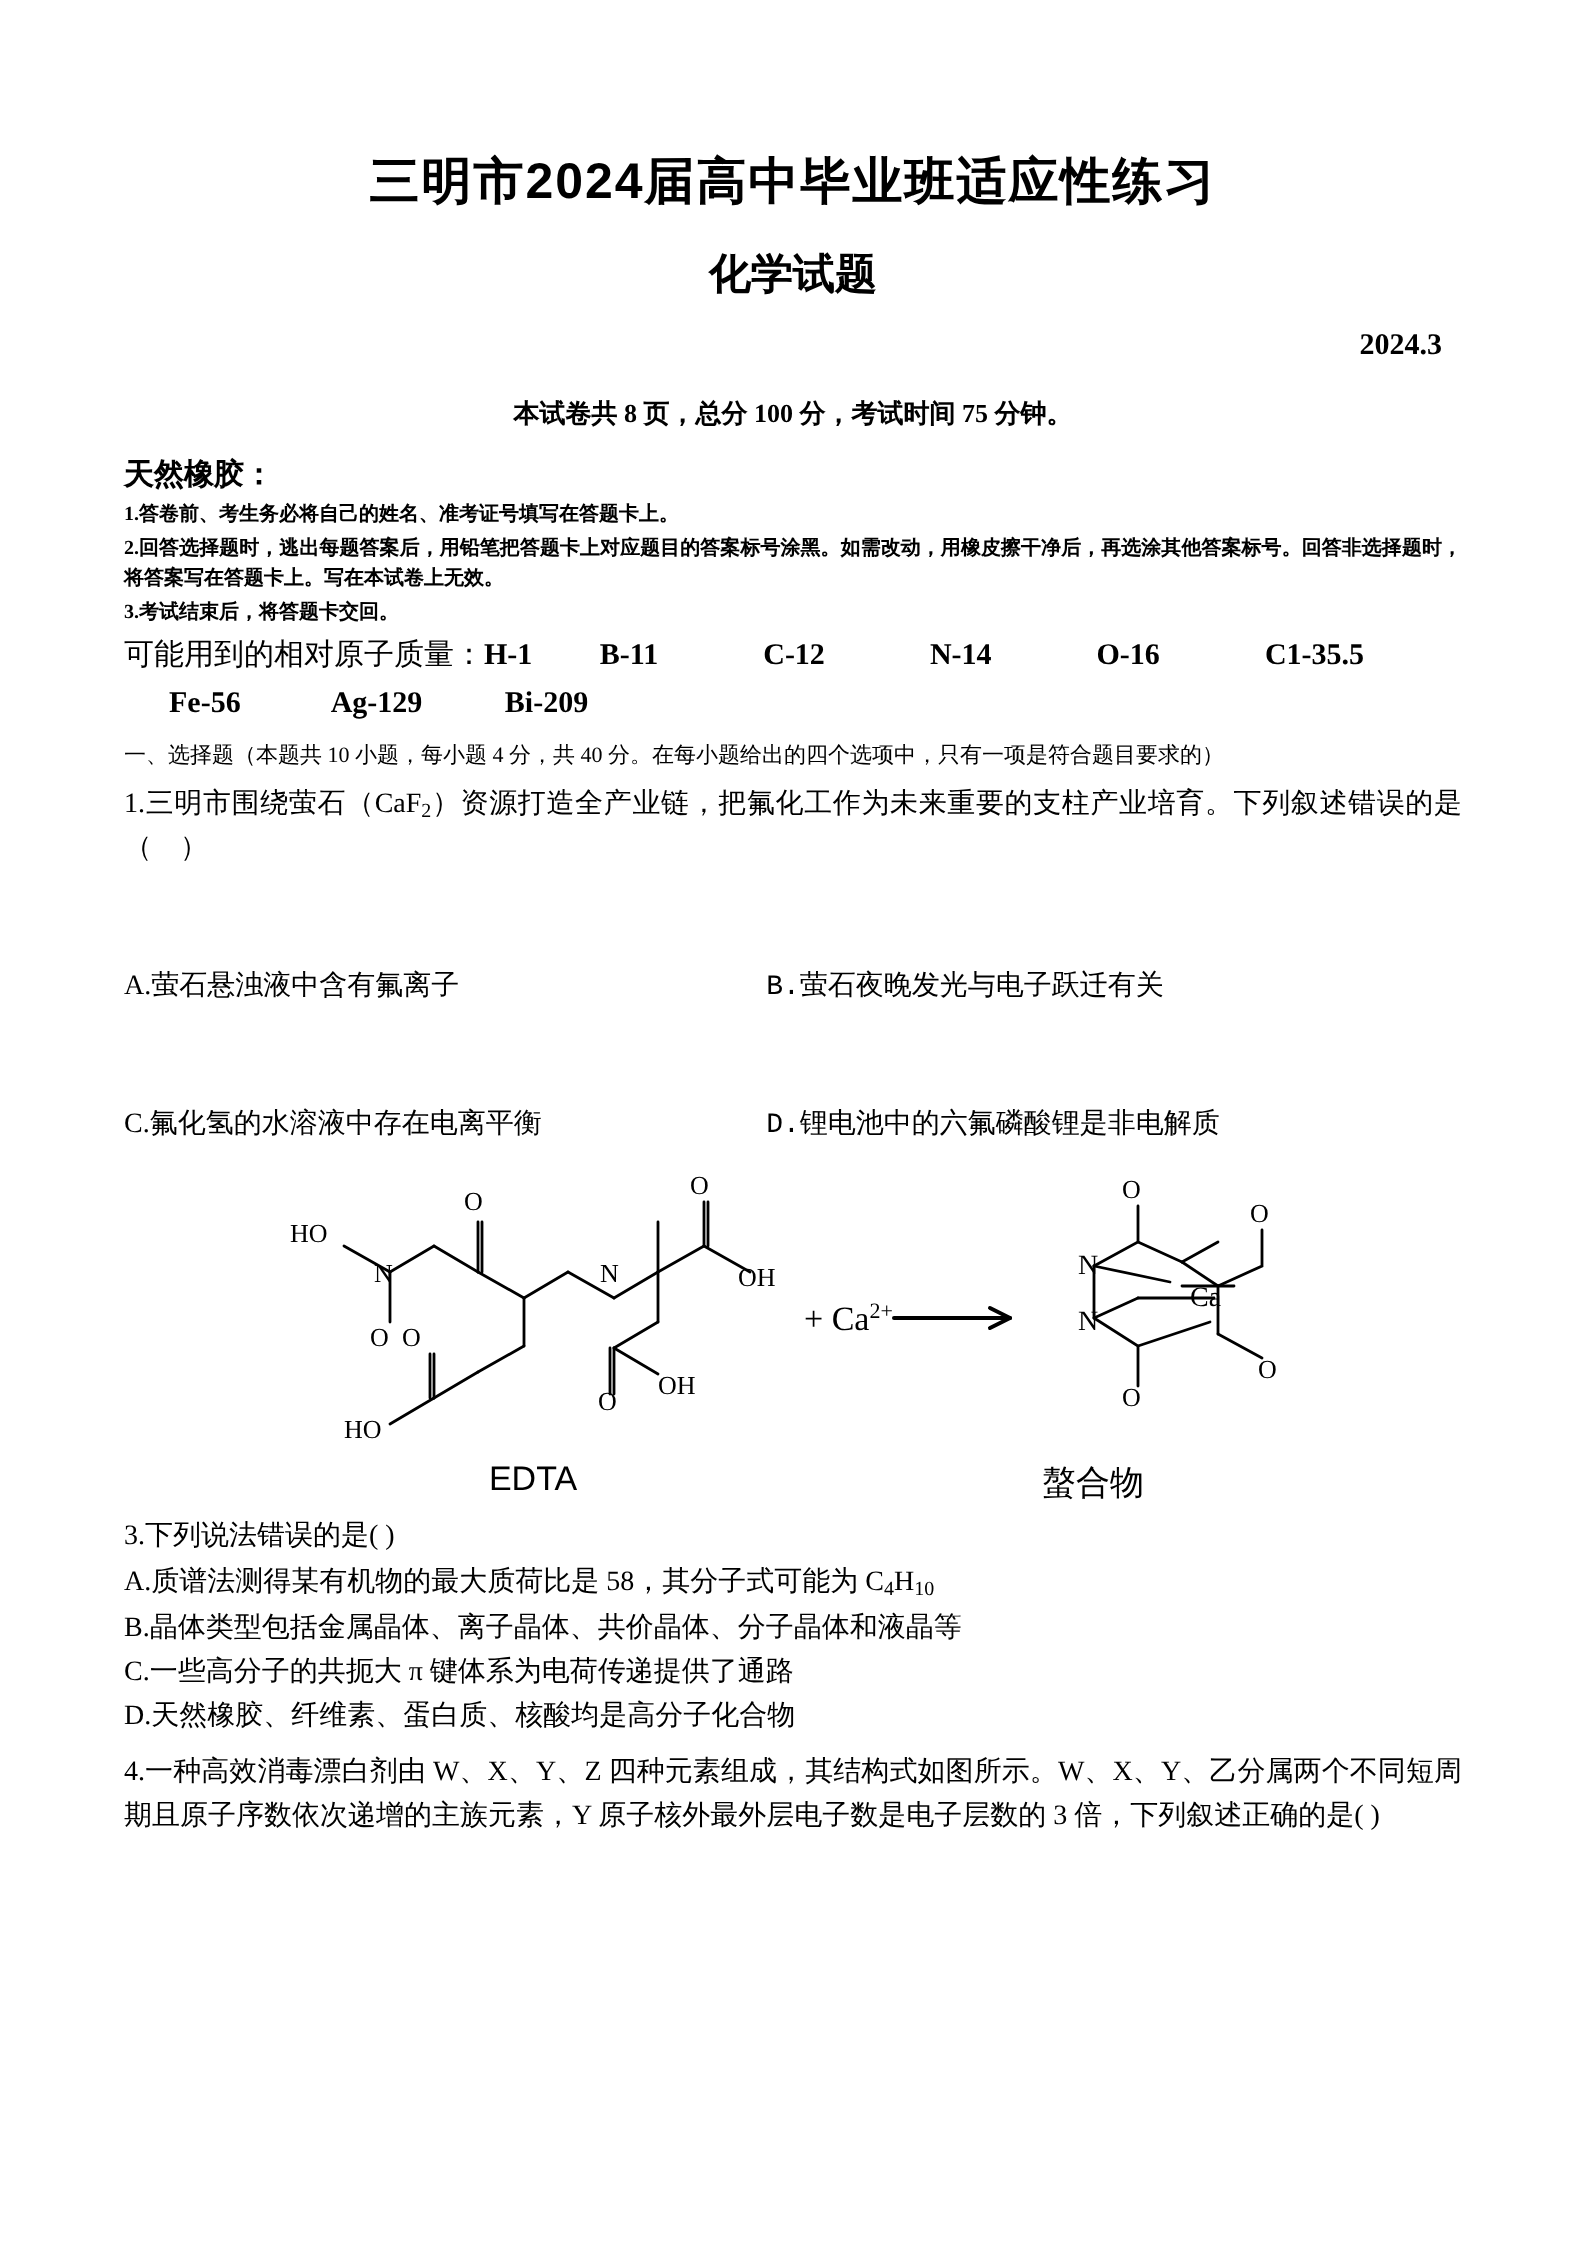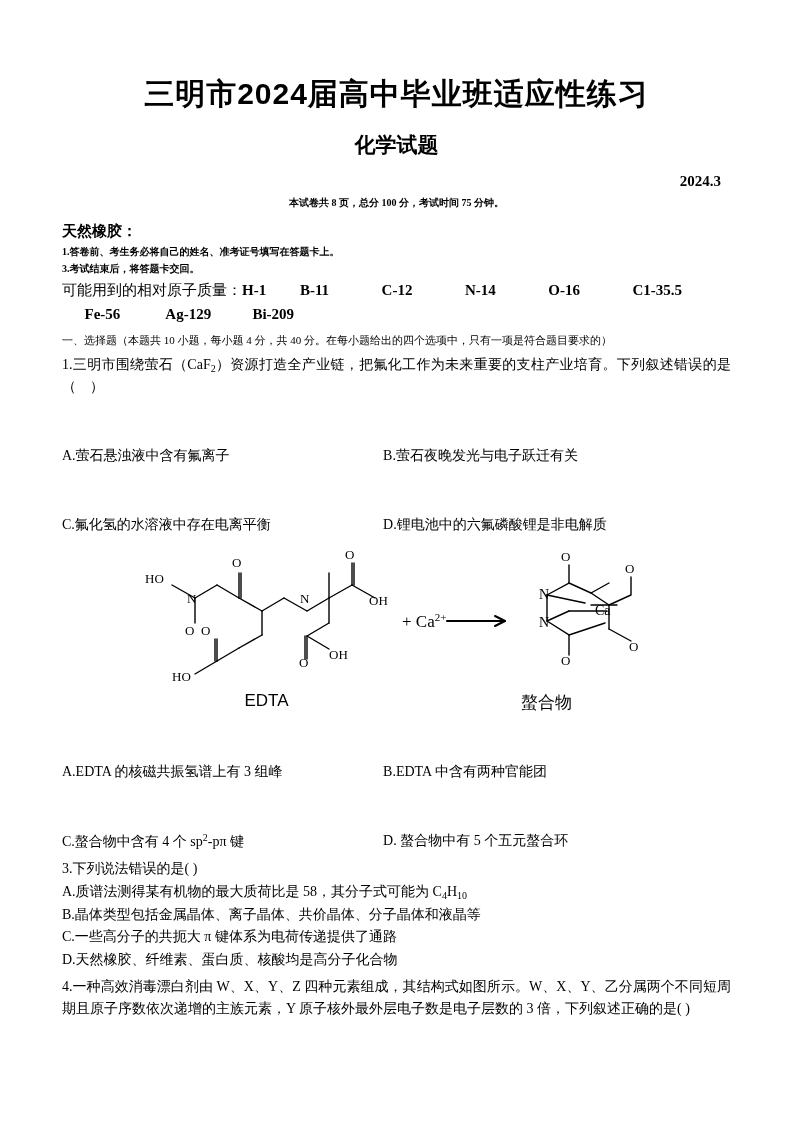--- a/index.html
+++ b/index.html
@@ -23,42 +23,42 @@
     padding: 0;
   }
   .inner {
     margin: 0 62px;
     padding-top: 74px;
   }
   .title1 {
     text-align: center;
     font-family: "Liberation Sans", sans-serif;
     font-weight: bold;
-    font-size: 30px;
+    font-size: 25px;
     letter-spacing: 1px;
     margin: 0 0 16px 0;
   }
   .title2 {
     text-align: center;
     font-family: "Liberation Serif", serif;
     font-weight: bold;
     font-size: 21px;
     margin: 0 0 14px 0;
   }
   .datestamp {
     text-align: right;
     font-weight: bold;
     font-size: 15px;
     margin: 4px 10px 6px 0;
   }
   .centerline {
     text-align: center;
     font-weight: bold;
-    font-size: 10px;
-    margin: 6px 0 12px 0;
+    font-size: 13px;
+    margin: 16px 0 12px 0;
   }
   .notice-head {
     font-weight: bold;
     font-size: 15px;
     margin: 4px 0 3px 0;
   }
   .notice-item {
     font-weight: bold;
     font-size: 10px;
     line-height: 1.55;
@@ -88,21 +88,21 @@
     line-height: 1.6;
     margin: 0 0 2px 0;
     position: relative;
   }
   .opt-row {
     display: flex;
     width: 100%;
     margin-top: 47px;
   }
   .opt-a { width: 48%; }
-  .opt-b { width: 52%; }
+  .opt-b { width: 52%; font-family: Liberation Mono, monospace; }
   .opt-line { display: block; }
   sub { font-size: 10px; vertical-align: -0.25em; }
   sup { font-size: 10px; vertical-align: 0.45em; }
   .figure {
     margin: 6px 0 4px 0;
     text-align: center;
   }
   .fig-caption-row {
     display: flex;
     justify-content: center;
@@ -121,20 +121,21 @@
 
     <h1 class="title1">三明市2024届高中毕业班适应性练习</h1>
     <h2 class="title2">化学试题</h2>
 
     <div class="datestamp">2024.3</div>
 
     <div class="centerline">本试卷共 8 页，总分 100 分，考试时间 75 分钟。</div>
 
     <div class="notice-head">天然橡胶：</div>
     <div class="notice-item">1.答卷前、考生务必将自己的姓名、准考证号填写在答题卡上。</div>
+    <div class="notice-item">2.回答选择题时，逃出每题答案后，用铅笔把答题卡上对应题目的答案标号涂黑。如需改动，用橡皮擦干净后，再选涂其他答案标号。回答非选择题时，将答案写在答题卡上。写在本试卷上无效。</div>
     <div class="notice-item">3.考试结束后，将答题卡交回。</div>
 
     <div class="masses">
       <span>可能用到的相对原子质量：</span><b><span>H-1</span></b>&nbsp;&nbsp;&nbsp;&nbsp;&nbsp;&nbsp;&nbsp;&nbsp;&nbsp;<b><span>B-11</span></b>&nbsp;&nbsp;&nbsp;&nbsp;&nbsp;&nbsp;&nbsp;&nbsp;&nbsp;&nbsp;&nbsp;&nbsp;&nbsp;&nbsp;<b><span>C-12</span></b>&nbsp;&nbsp;&nbsp;&nbsp;&nbsp;&nbsp;&nbsp;&nbsp;&nbsp;&nbsp;&nbsp;&nbsp;&nbsp;&nbsp;<b><span>N-14</span></b>&nbsp;&nbsp;&nbsp;&nbsp;&nbsp;&nbsp;&nbsp;&nbsp;&nbsp;&nbsp;&nbsp;&nbsp;&nbsp;&nbsp;<b><span>O-16</span></b>&nbsp;&nbsp;&nbsp;&nbsp;&nbsp;&nbsp;&nbsp;&nbsp;&nbsp;&nbsp;&nbsp;&nbsp;&nbsp;&nbsp;<b><span>C1-35.5</span></b><br>
       &nbsp;&nbsp;&nbsp;&nbsp;&nbsp;&nbsp;<b><span>Fe-56</span></b>&nbsp;&nbsp;&nbsp;&nbsp;&nbsp;&nbsp;&nbsp;&nbsp;&nbsp;&nbsp;&nbsp;&nbsp;<b><span>Ag-129</span></b>&nbsp;&nbsp;&nbsp;&nbsp;&nbsp;&nbsp;&nbsp;&nbsp;&nbsp;&nbsp;&nbsp;<b><span>Bi-209</span></b>
     </div>
 
     <div class="section-head">一、选择题（本题共 10 小题，每小题 4 分，共 40 分。在每小题给出的四个选项中，只有一项是符合题目要求的）</div>
 
     <div class="q">1.三明市围绕萤石（CaF<sub>2</sub>）资源打造全产业链，把氟化工作为未来重要的支柱产业培育。下列叙述错误的是（&nbsp;&nbsp;&nbsp;&nbsp;）</div>
@@ -220,30 +221,20 @@
           <text x="478" y="72" font-size="14">Ca</text>
         </g>
         <text x="285" y="84" font-family="Liberation Serif, serif" font-size="17">+ Ca<tspan font-size="11" dy="-6">2+</tspan></text>
       </svg>
       <div class="fig-caption-row">
         <span class="cap-left">EDTA</span>
         <span class="cap-right">螯合物</span>
       </div>
     </div>
 
-    <div class="opts">
-      <div class="opt-row">
-        <span class="opt-a">A.EDTA 的核磁共振氢谱上有 3 组峰</span>
-        <span class="opt-b">B.EDTA 中含有两种官能团</span>
-      </div>
-      <div class="opt-row">
-        <span class="opt-a">C.螯合物中含有 4 个 sp<sup>2</sup>-pπ 键</span>
-        <span class="opt-b">D. 螯合物中有 5 个五元螯合环</span>
-      </div>
-    </div>
 
     <div class="q">3.下列说法错误的是(    )</div>
     <div class="opts">
       <div class="opt-line">A.质谱法测得某有机物的最大质荷比是 58，其分子式可能为 C<sub>4</sub>H<sub>10</sub></div>
       <div class="opt-line">B.晶体类型包括金属晶体、离子晶体、共价晶体、分子晶体和液晶等</div>
       <div class="opt-line">C.一些高分子的共扼大 π 键体系为电荷传递提供了通路</div>
       <div class="opt-line">D.天然橡胶、纤维素、蛋白质、核酸均是高分子化合物</div>
     </div>
 
     <div class="q">4.一种高效消毒漂白剂由 W、X、Y、Z 四种元素组成，其结构式如图所示。W、X、Y、乙分属两个不同短周期且原子序数依次递增的主族元素，Y 原子核外最外层电子数是电子层数的 3 倍，下列叙述正确的是(    )</div>

